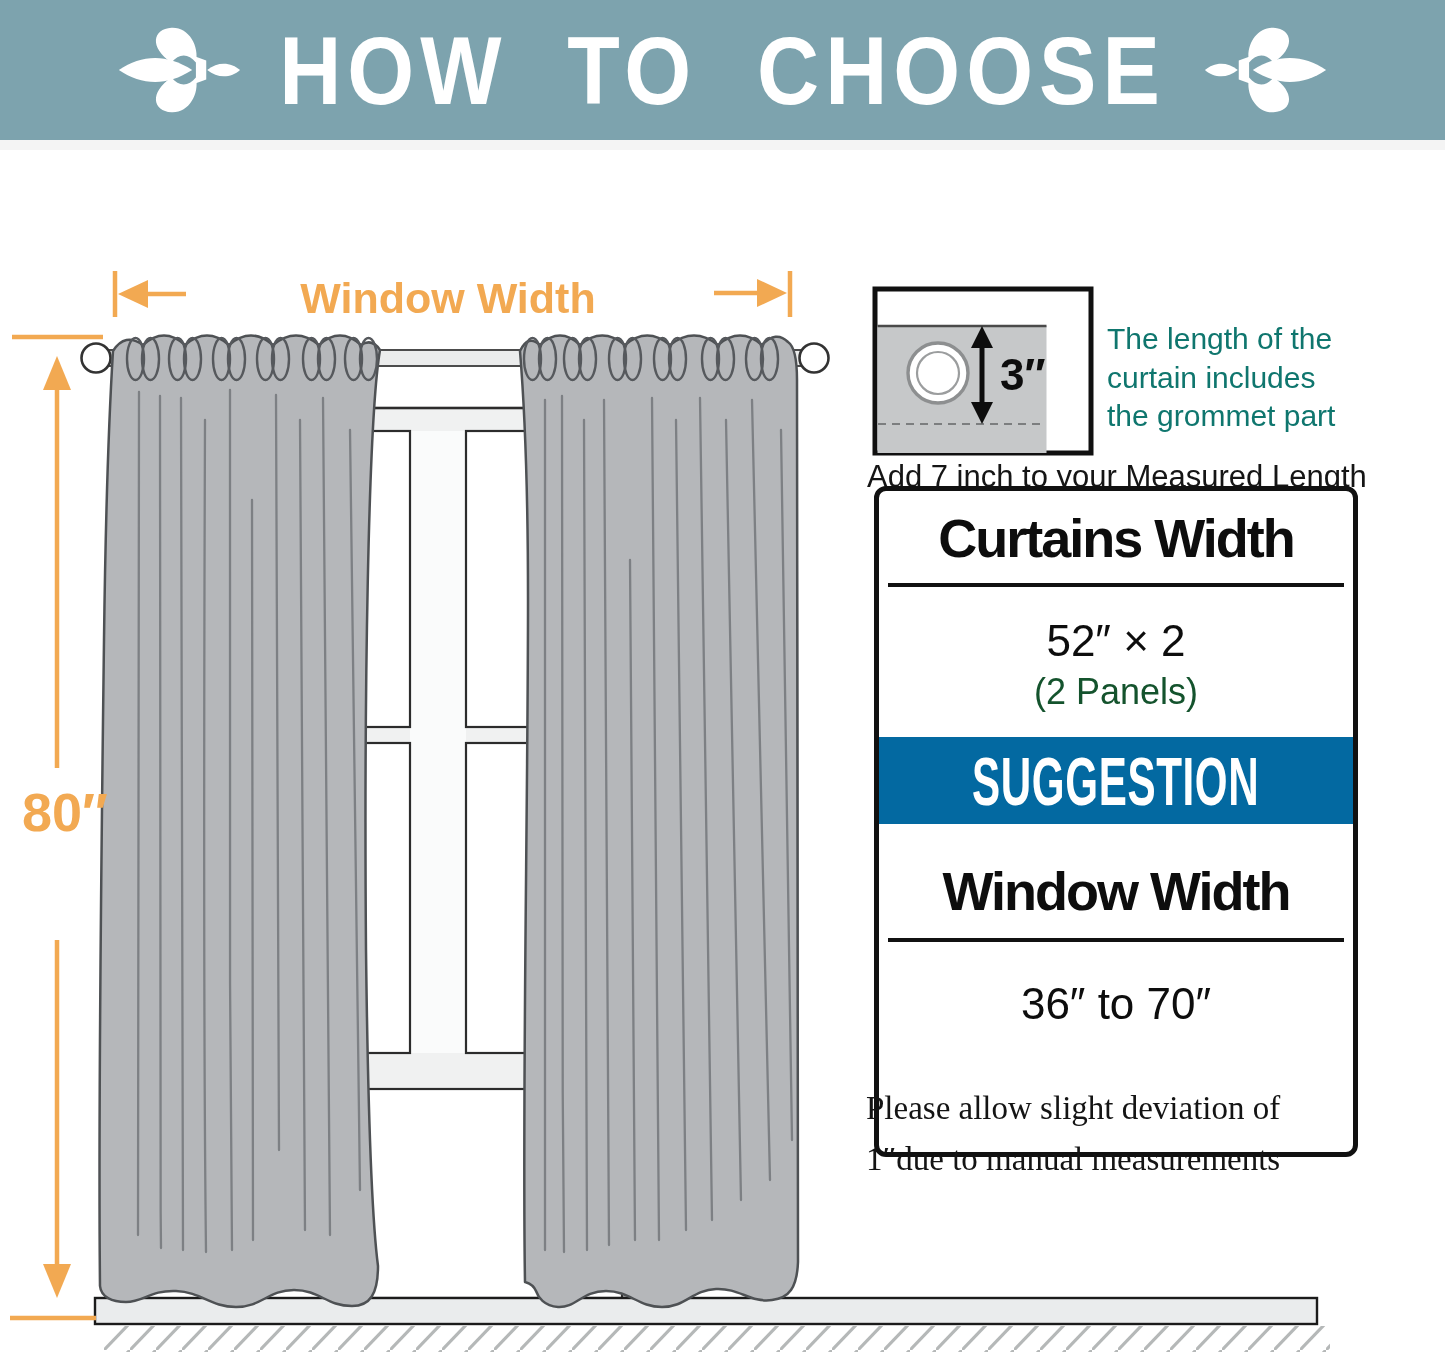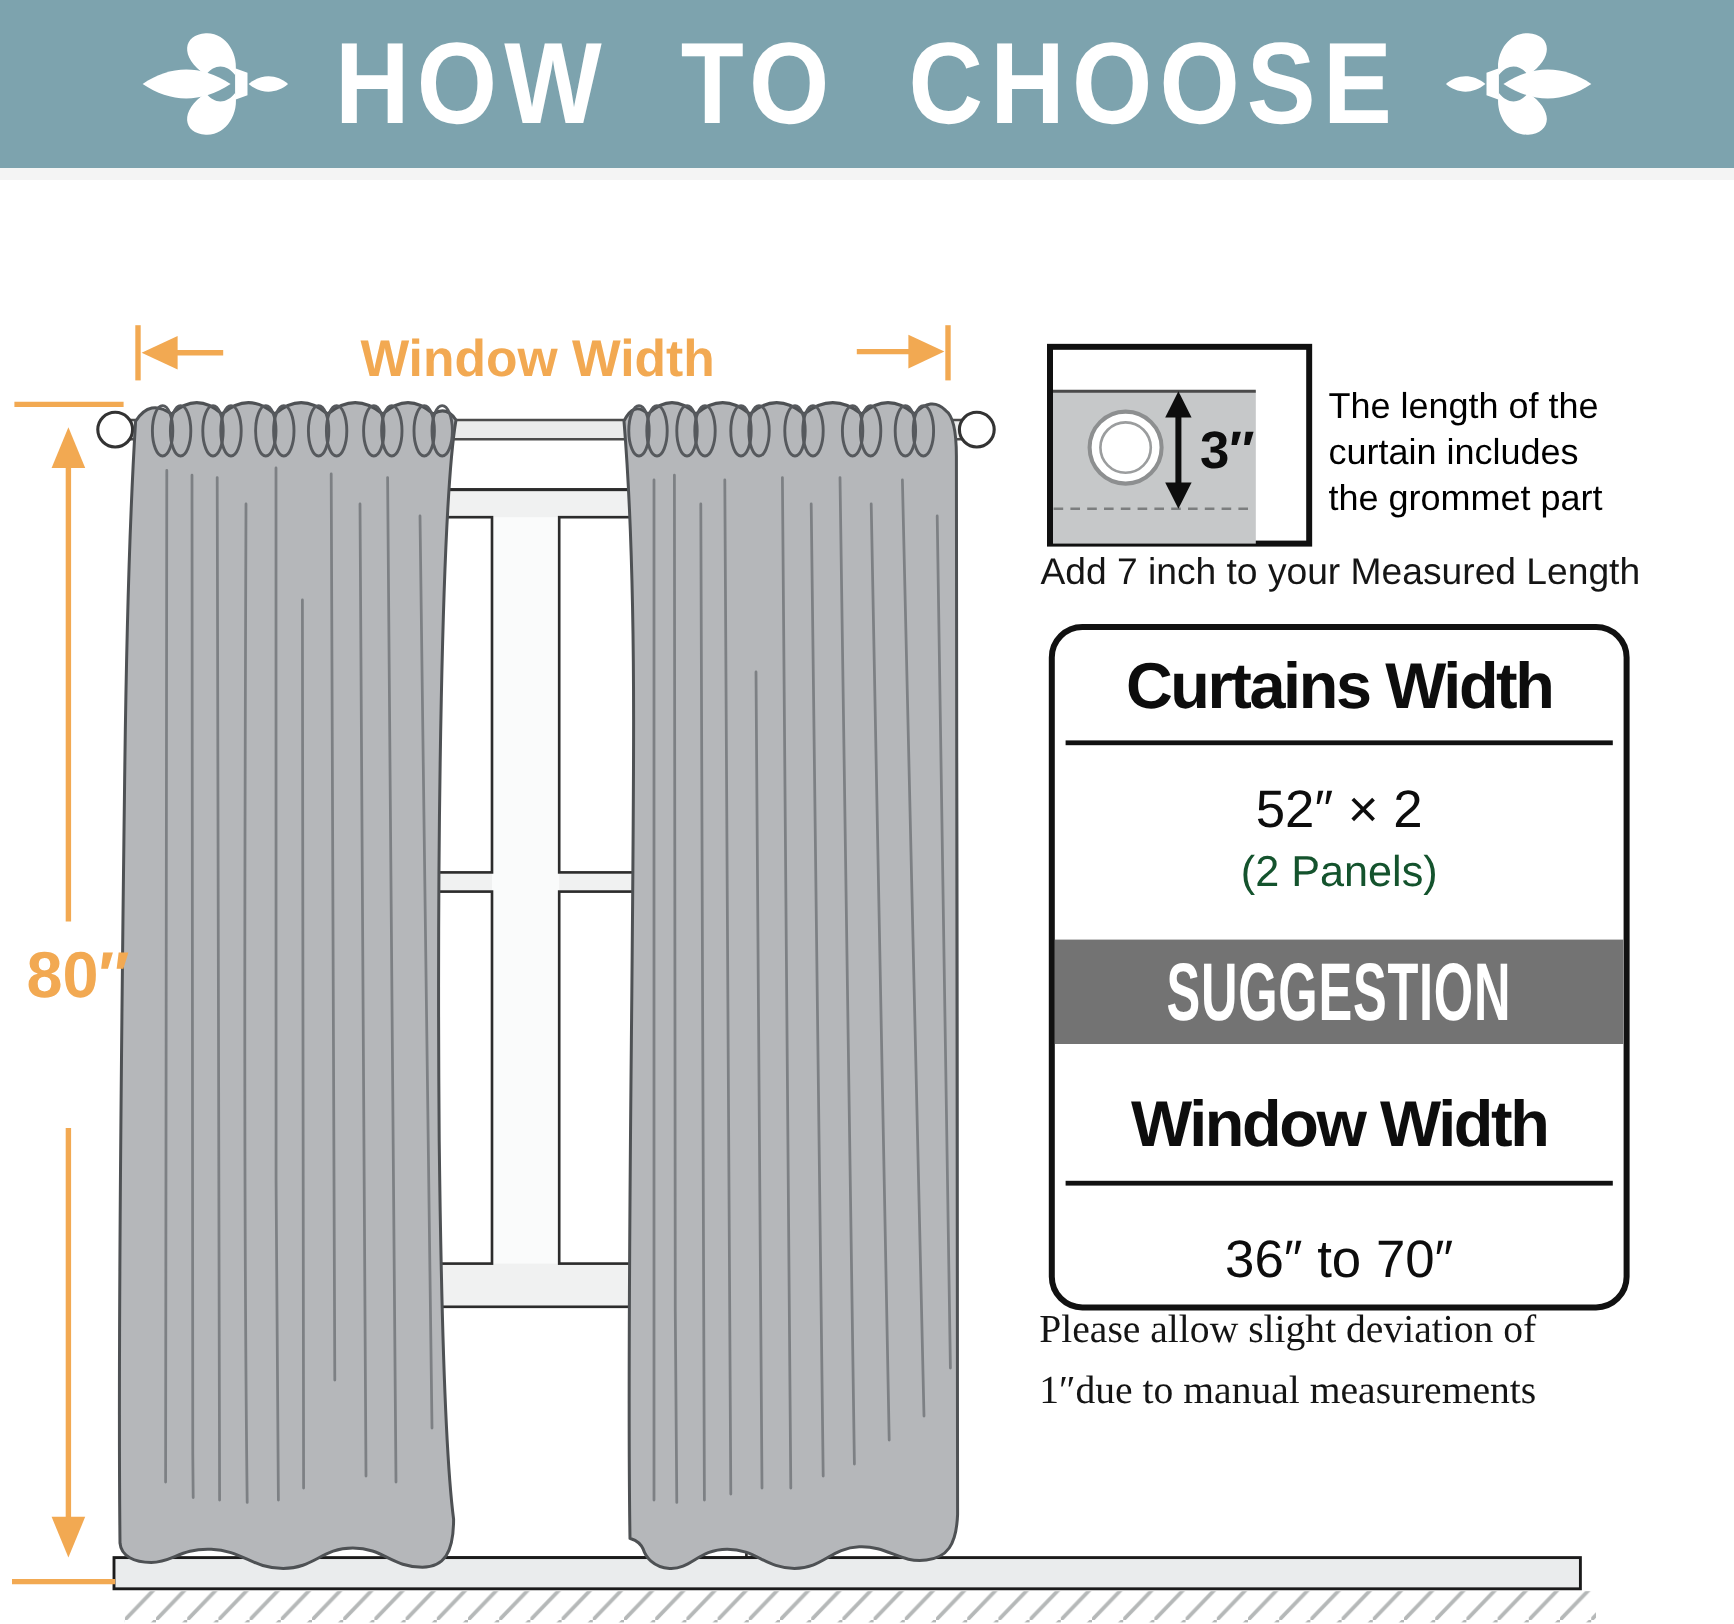--- a/index.html
+++ b/index.html
@@ -21,43 +21,43 @@
   .ornament.left{transform:rotate(-90deg);}
   .ornament.right{transform:rotate(90deg);}
   
   .diagram{position:absolute;left:0;top:0;width:1445px;height:1353px;}
   .diagram text{font-family:"Liberation Sans",sans-serif;}
   
   .grommet-fig{position:absolute;left:872px;top:286px;width:222px;height:170px;}
   .grommet-fig text{font-family:"Liberation Sans",sans-serif;}
   .grommet-desc{
     position:absolute;left:1107px;top:320px;width:330px;
-    font-size:30px;line-height:38.5px;color:#000000;
+    font-size:30px;line-height:38.5px;color:#0f766e;
   }
   .add-note{
     position:absolute;left:867px;top:459px;width:570px;
     font-size:31px;color:#151515;white-space:nowrap;
   }
   
   .suggestion-box{
-    position:absolute;left:874px;top:520px;width:484px;height:572px;
-    box-sizing:border-box;border:5px solid #111;border-radius:28px;background:#fff;
+    position:absolute;left:874px;top:486px;width:484px;height:671px;
+    box-sizing:border-box;border:5px solid #111;border-radius:12px;background:#fff;
     text-align:center;overflow:hidden;
   }
   .sg-title{font-size:54px;font-weight:bold;letter-spacing:-2px;color:#0d0d0d;line-height:62px;}
   .sg-title.first{margin-top:16px;}
   .sg-title.second{margin-top:36px;}
   .sg-divider{height:4px;background:#111;margin:14px 9px 0 9px;}
   .sg-divider.second{margin-top:16px;}
   .sg-value{font-size:44px;color:#0d0d0d;line-height:64px;}
   .sg-value.first{margin-top:22px;}
   .sg-value.second{margin-top:30px;}
   .sg-panels{font-size:36px;color:#14532d;line-height:42px;margin-top:-2px;}
   .sg-band{
-    margin-top:36px;height:87px;background:#737373;
+    margin-top:24px;height:87px;background:#0369a1;
     display:flex;align-items:center;justify-content:center;
   }
   .sg-band-label{
     color:#ffffff;font-size:68px;font-weight:bold;letter-spacing:1px;
     transform:scaleX(0.62);white-space:nowrap;
   }
   
   .footer-note{
     position:absolute;left:866px;top:1083px;width:560px;
     font-size:33px;line-height:51px;color:#141414;font-family:Liberation Serif, serif;

